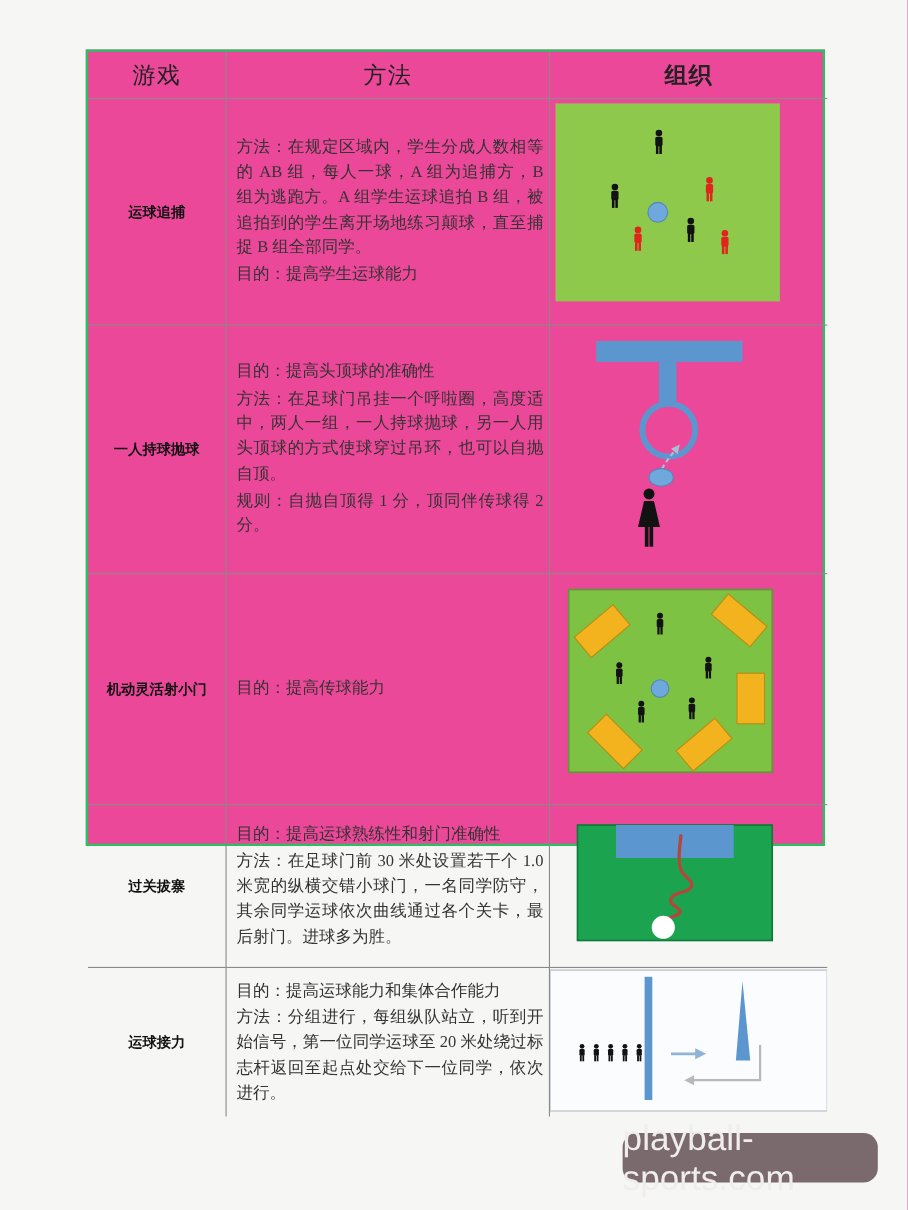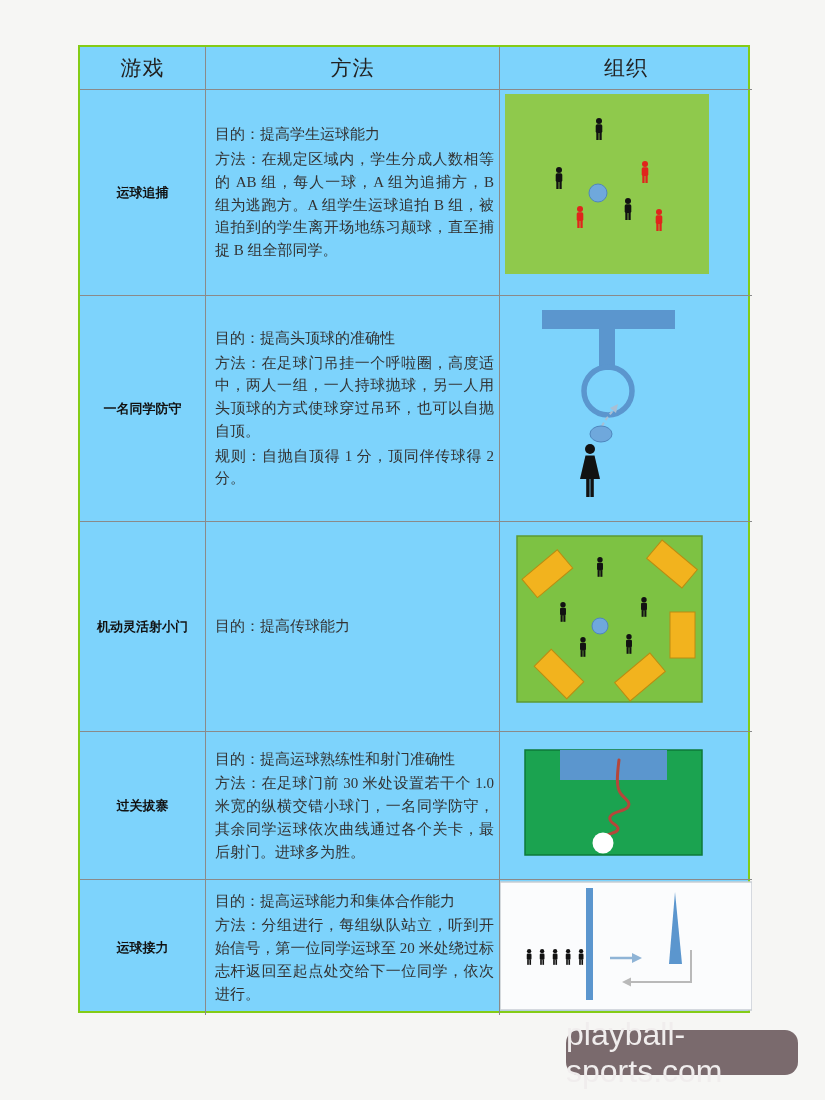--- a/index.html
+++ b/index.html
@@ -7,29 +7,29 @@
   body {
     position:relative;
     width:825px; height:1100px;
     background:#f6f6f4;
     font-family:"Liberation Serif","DejaVu Serif",serif;
     color:#2b2b2b;
     overflow:hidden;
   }
   .tbl {
     position:absolute; left:78px; top:45px;
-    width:672px; height:968px;
+    width:672px; height:724px;
     display:grid;
     grid-template-columns:126px 294px 252px;
     grid-template-rows:43px 206px 226px 210px 148px 135px;
-    border:2px solid #84cc16;
-    background:#7dd3fc;
+    border:2px solid #22c55e;
+    background:#ec4899;
   }
   .cell { border-right:1.3px solid #8a8a8a; border-bottom:1.3px solid #8a8a8a; }
-  .cell.last-col { border-right:none; }
+  .cell.last-col { border-right:none;font-weight:bold; }
   .cell.last-row { border-bottom:none; }
   .hdr {
     display:flex; align-items:center; justify-content:center;
     font-size:21px; letter-spacing:1px; color:#222;
   }
   .name {
     display:flex; align-items:center; justify-content:center;
     font-weight:bold; font-size:13px; color:#111;
     text-align:center;
   }
@@ -72,37 +72,37 @@
 </svg>
 
 <div class="tbl">
 
   <div class="cell hdr">游戏</div>
   <div class="cell hdr">方法</div>
   <div class="cell hdr last-col">组织</div>
 
   <div class="cell name">运球追捕</div>
   <div class="cell method">
+    <p>方法：在规定区域内，学生分成人数相等的 AB 组，每人一球，A 组为追捕方，B 组为逃跑方。A 组学生运球追拍 B 组，被追拍到的学生离开场地练习颠球，直至捕捉 B 组全部同学。</p>
     <p>目的：提高学生运球能力</p>
-    <p>方法：在规定区域内，学生分成人数相等的 AB 组，每人一球，A 组为追捕方，B 组为逃跑方。A 组学生运球追拍 B 组，被追拍到的学生离开场地练习颠球，直至捕捉 B 组全部同学。</p>
   </div>
   <div class="cell org last-col">
     <svg width="252" height="206" viewBox="0 0 252 206">
       <rect x="5" y="4" width="204" height="180" fill="#8fc94c"></rect>
       <circle cx="98" cy="103" r="9" stroke="#4f86bd" stroke-width="1" fill="#6fa8dc"></circle>
       <use href="#sym-person" transform="translate(93,28)" fill="#121212"></use>
       <use href="#sym-person" transform="translate(53,77)" fill="#121212"></use>
       <use href="#sym-person" transform="translate(122,108)" fill="#121212"></use>
       <use href="#sym-person" transform="translate(139,71)" fill="#e0251c"></use>
       <use href="#sym-person" transform="translate(74,116)" fill="#e0251c"></use>
       <use href="#sym-person" transform="translate(153,119)" fill="#e0251c"></use>
     </svg>
   </div>
 
-  <div class="cell name">一名同学防守</div>
+  <div class="cell name">一人持球抛球</div>
   <div class="cell method">
     <p>目的：提高头顶球的准确性</p>
     <p>方法：在足球门吊挂一个呼啦圈，高度适中，两人一组，一人持球抛球，另一人用头顶球的方式使球穿过吊环，也可以自抛自顶。</p>
     <p>规则：自抛自顶得 1 分，顶同伴传球得 2 分。</p>
   </div>
   <div class="cell org last-col">
     <svg width="252" height="226" viewBox="0 0 252 226">
       <rect x="42" y="14" width="133" height="19" fill="#5b96ce"></rect>
       <rect x="99" y="33" width="16" height="41" fill="#5b96ce"></rect>
       <circle cx="108" cy="95" r="24" fill="none" stroke-width="5.5" stroke="#5b96ce"></circle>

